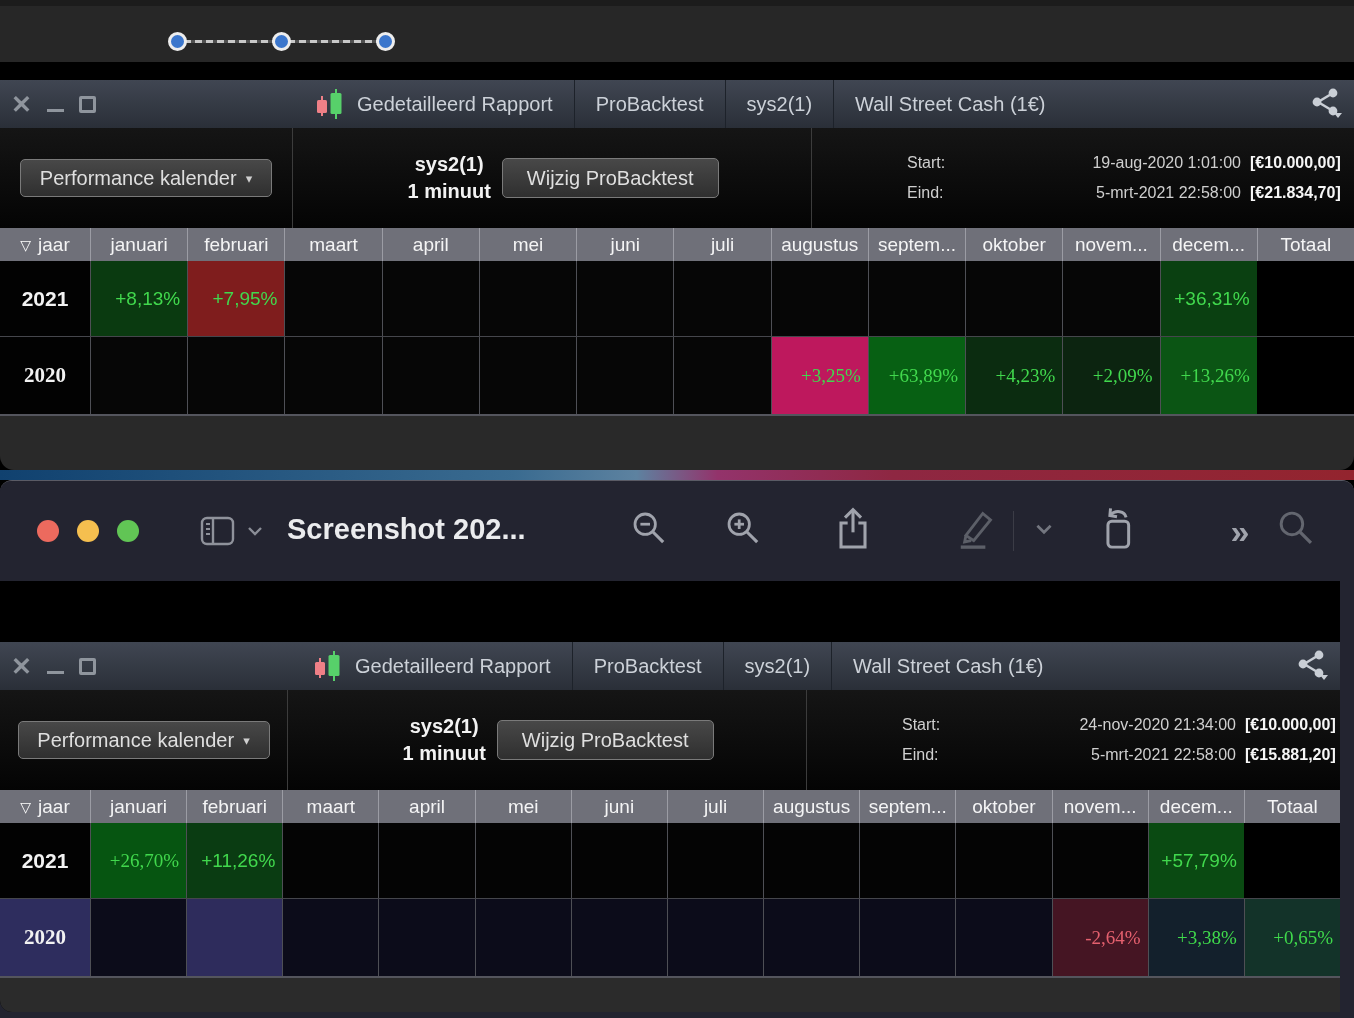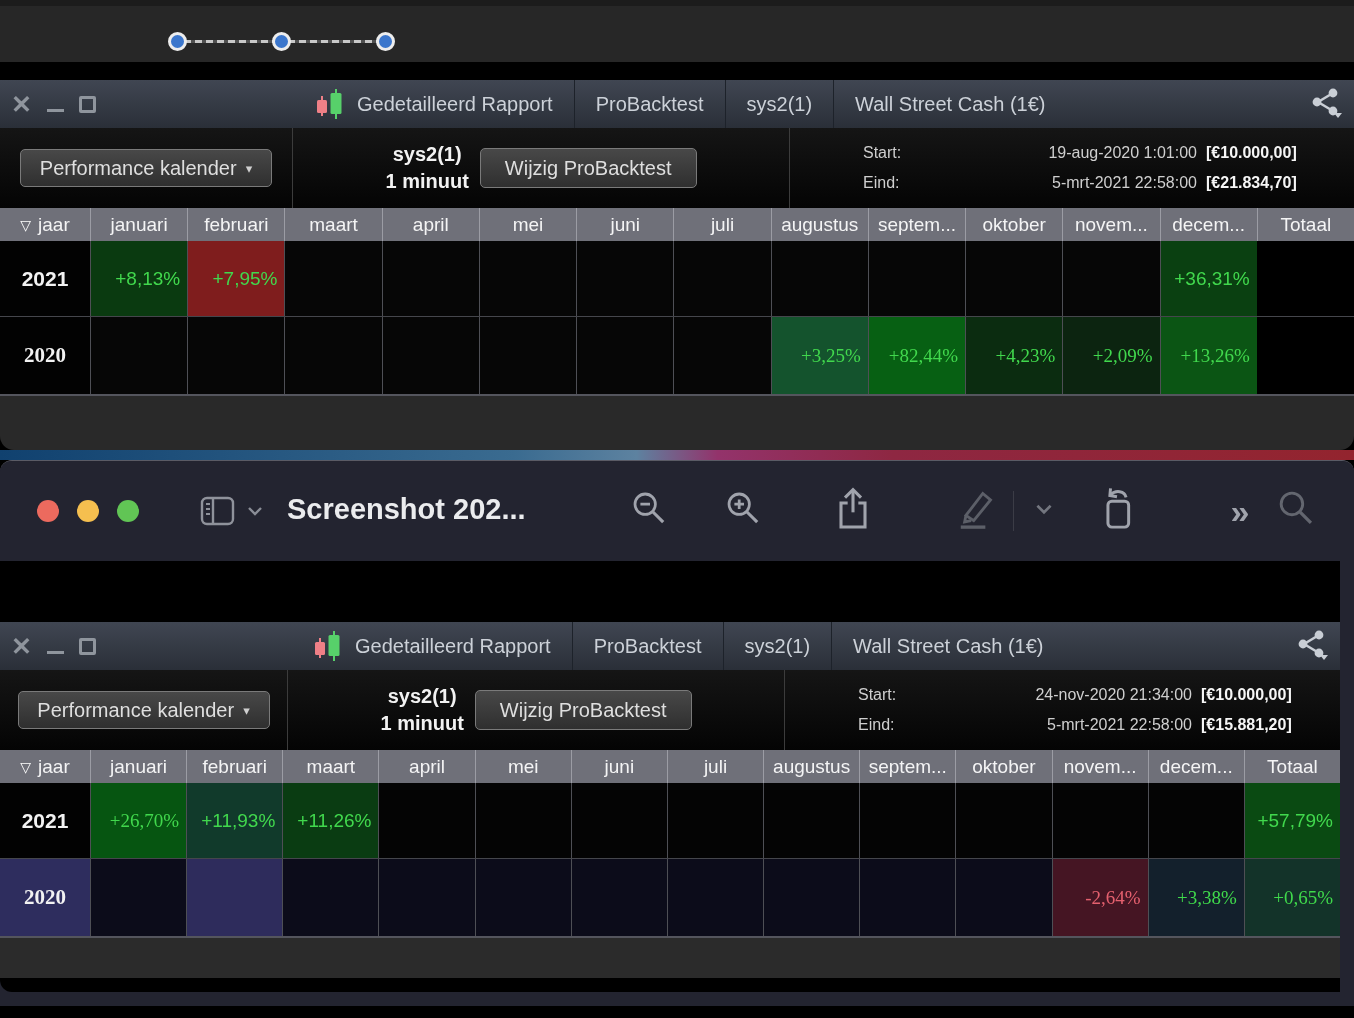--- a/index.html
+++ b/index.html
@@ -25,22 +25,22 @@
   .wc-min { width:17px; height:3px; background:#8f959d; margin-top:12px; }
   .wc-max { width:17px; height:17px; border:3px solid #8f959d; border-radius:2px; }
   .tb-tabs { display:flex; align-items:center; height:100%; }
   .tb-tab { display:flex; align-items:center; gap:10px; height:100%; padding:0 21px;
             color:#ccd1d8; font-size:20px; border-right:1px solid #1d222a; }
   .tb-tab:first-child { border-left:1px solid #1d222a; border-left:none; }
   .tb-spacer { flex:1; }
   .share-wrap { padding-right:12px; }
 
   
-  .pbt-toolbar { height:80px; display:grid; grid-template-columns:293px 497px 1fr;
-                 background:linear-gradient(#151515,#040404); }
+  .pbt-toolbar { height:100px; display:grid; grid-template-columns:293px 497px 1fr;
+                 background:linear-gradient(#151515,#040404);gap:22px; }
   .pbt-sec { display:flex; align-items:center; justify-content:center; border-right:1px solid #3c3c3c; }
   .pbt-sec:last-child { border-right:none; justify-content:flex-start; padding-left:73px; }
   .btn { display:inline-flex; align-items:center; justify-content:center; gap:9px;
          background:linear-gradient(#484848,#2f2f2f); border:1px solid #7a7a7a; border-radius:5px;
          color:#dfdfdf; font-size:20px; cursor:default; }
   .dd-btn { width:252px; height:38px; }
   .caret { font-size:13px; color:#cfcfcf; }
   .sys-block { text-align:center; color:#f2f2f2; font-weight:bold; font-size:20px; line-height:27px;
                margin-right:11px; }
   .edit-btn { height:40px; padding:0 24px; }
@@ -239,22 +239,22 @@
         </div>
         <div class="cal-row r2">
           <div class="cal-year" style="background: rgb(2, 2, 2);">2020</div>
           <div class="cal-cell" style="background: rgb(6, 6, 6);"></div>
           <div class="cal-cell" style="background: rgb(6, 6, 6);"></div>
           <div class="cal-cell" style="background: rgb(6, 6, 6);"></div>
           <div class="cal-cell" style="background: rgb(6, 6, 6);"></div>
           <div class="cal-cell" style="background: rgb(6, 6, 6);"></div>
           <div class="cal-cell" style="background: rgb(6, 6, 6);"></div>
           <div class="cal-cell" style="background: rgb(6, 6, 6);"></div>
-          <div class="cal-cell" style="background: #14532d; color: rgb(65, 216, 77);">+3,25%</div>
-          <div class="cal-cell" style="background: rgb(7, 96, 19); color: rgb(65, 216, 77);">+82,44%</div>
+          <div class="cal-cell" style="background: #be185d; color: rgb(65, 216, 77);">+3,25%</div>
+          <div class="cal-cell" style="background: rgb(7, 96, 19); color: rgb(65, 216, 77);">+63,89%</div>
           <div class="cal-cell" style="background: rgb(11, 44, 16); color: rgb(65, 216, 77);">+4,23%</div>
           <div class="cal-cell" style="background: rgb(12, 36, 16); color: rgb(65, 216, 77);">+2,09%</div>
           <div class="cal-cell" style="background: rgb(11, 85, 20); color: rgb(65, 216, 77);">+13,26%</div>
         </div>
       </div>
     <div id="w1-footer"></div>
   </div>
 
   <div class="wallpaper"></div>
 
@@ -450,21 +450,20 @@
                 <div class="cal-th">
                   <span>decem...</span>
                 </div>
                 <div class="cal-th">
                   <span>Totaal</span>
                 </div>
               </div>
               <div class="cal-row">
                 <div class="cal-year" style="background: rgb(2, 2, 2);">2021</div>
                 <div class="cal-cell" style="background: rgb(6, 85, 17); color: rgb(65, 216, 77); font-family: Liberation Serif, serif;">+26,70%</div>
-                <div class="cal-cell" style="background: rgb(17, 58, 43); color: rgb(65, 216, 77);">+11,93%</div>
                 <div class="cal-cell" style="background: rgb(10, 60, 18); color: rgb(65, 216, 77);">+11,26%</div>
                 <div class="cal-cell" style="background: rgb(4, 4, 4);"></div>
                 <div class="cal-cell" style="background: rgb(4, 4, 4);"></div>
                 <div class="cal-cell" style="background: rgb(4, 4, 4);"></div>
                 <div class="cal-cell" style="background: rgb(4, 4, 4);"></div>
                 <div class="cal-cell" style="background: rgb(4, 4, 4);"></div>
                 <div class="cal-cell" style="background: rgb(4, 4, 4);"></div>
                 <div class="cal-cell" style="background: rgb(4, 4, 4);"></div>
                 <div class="cal-cell" style="background: rgb(4, 4, 4);"></div>
                 <div class="cal-cell" style="background: rgb(4, 4, 4);"></div>

